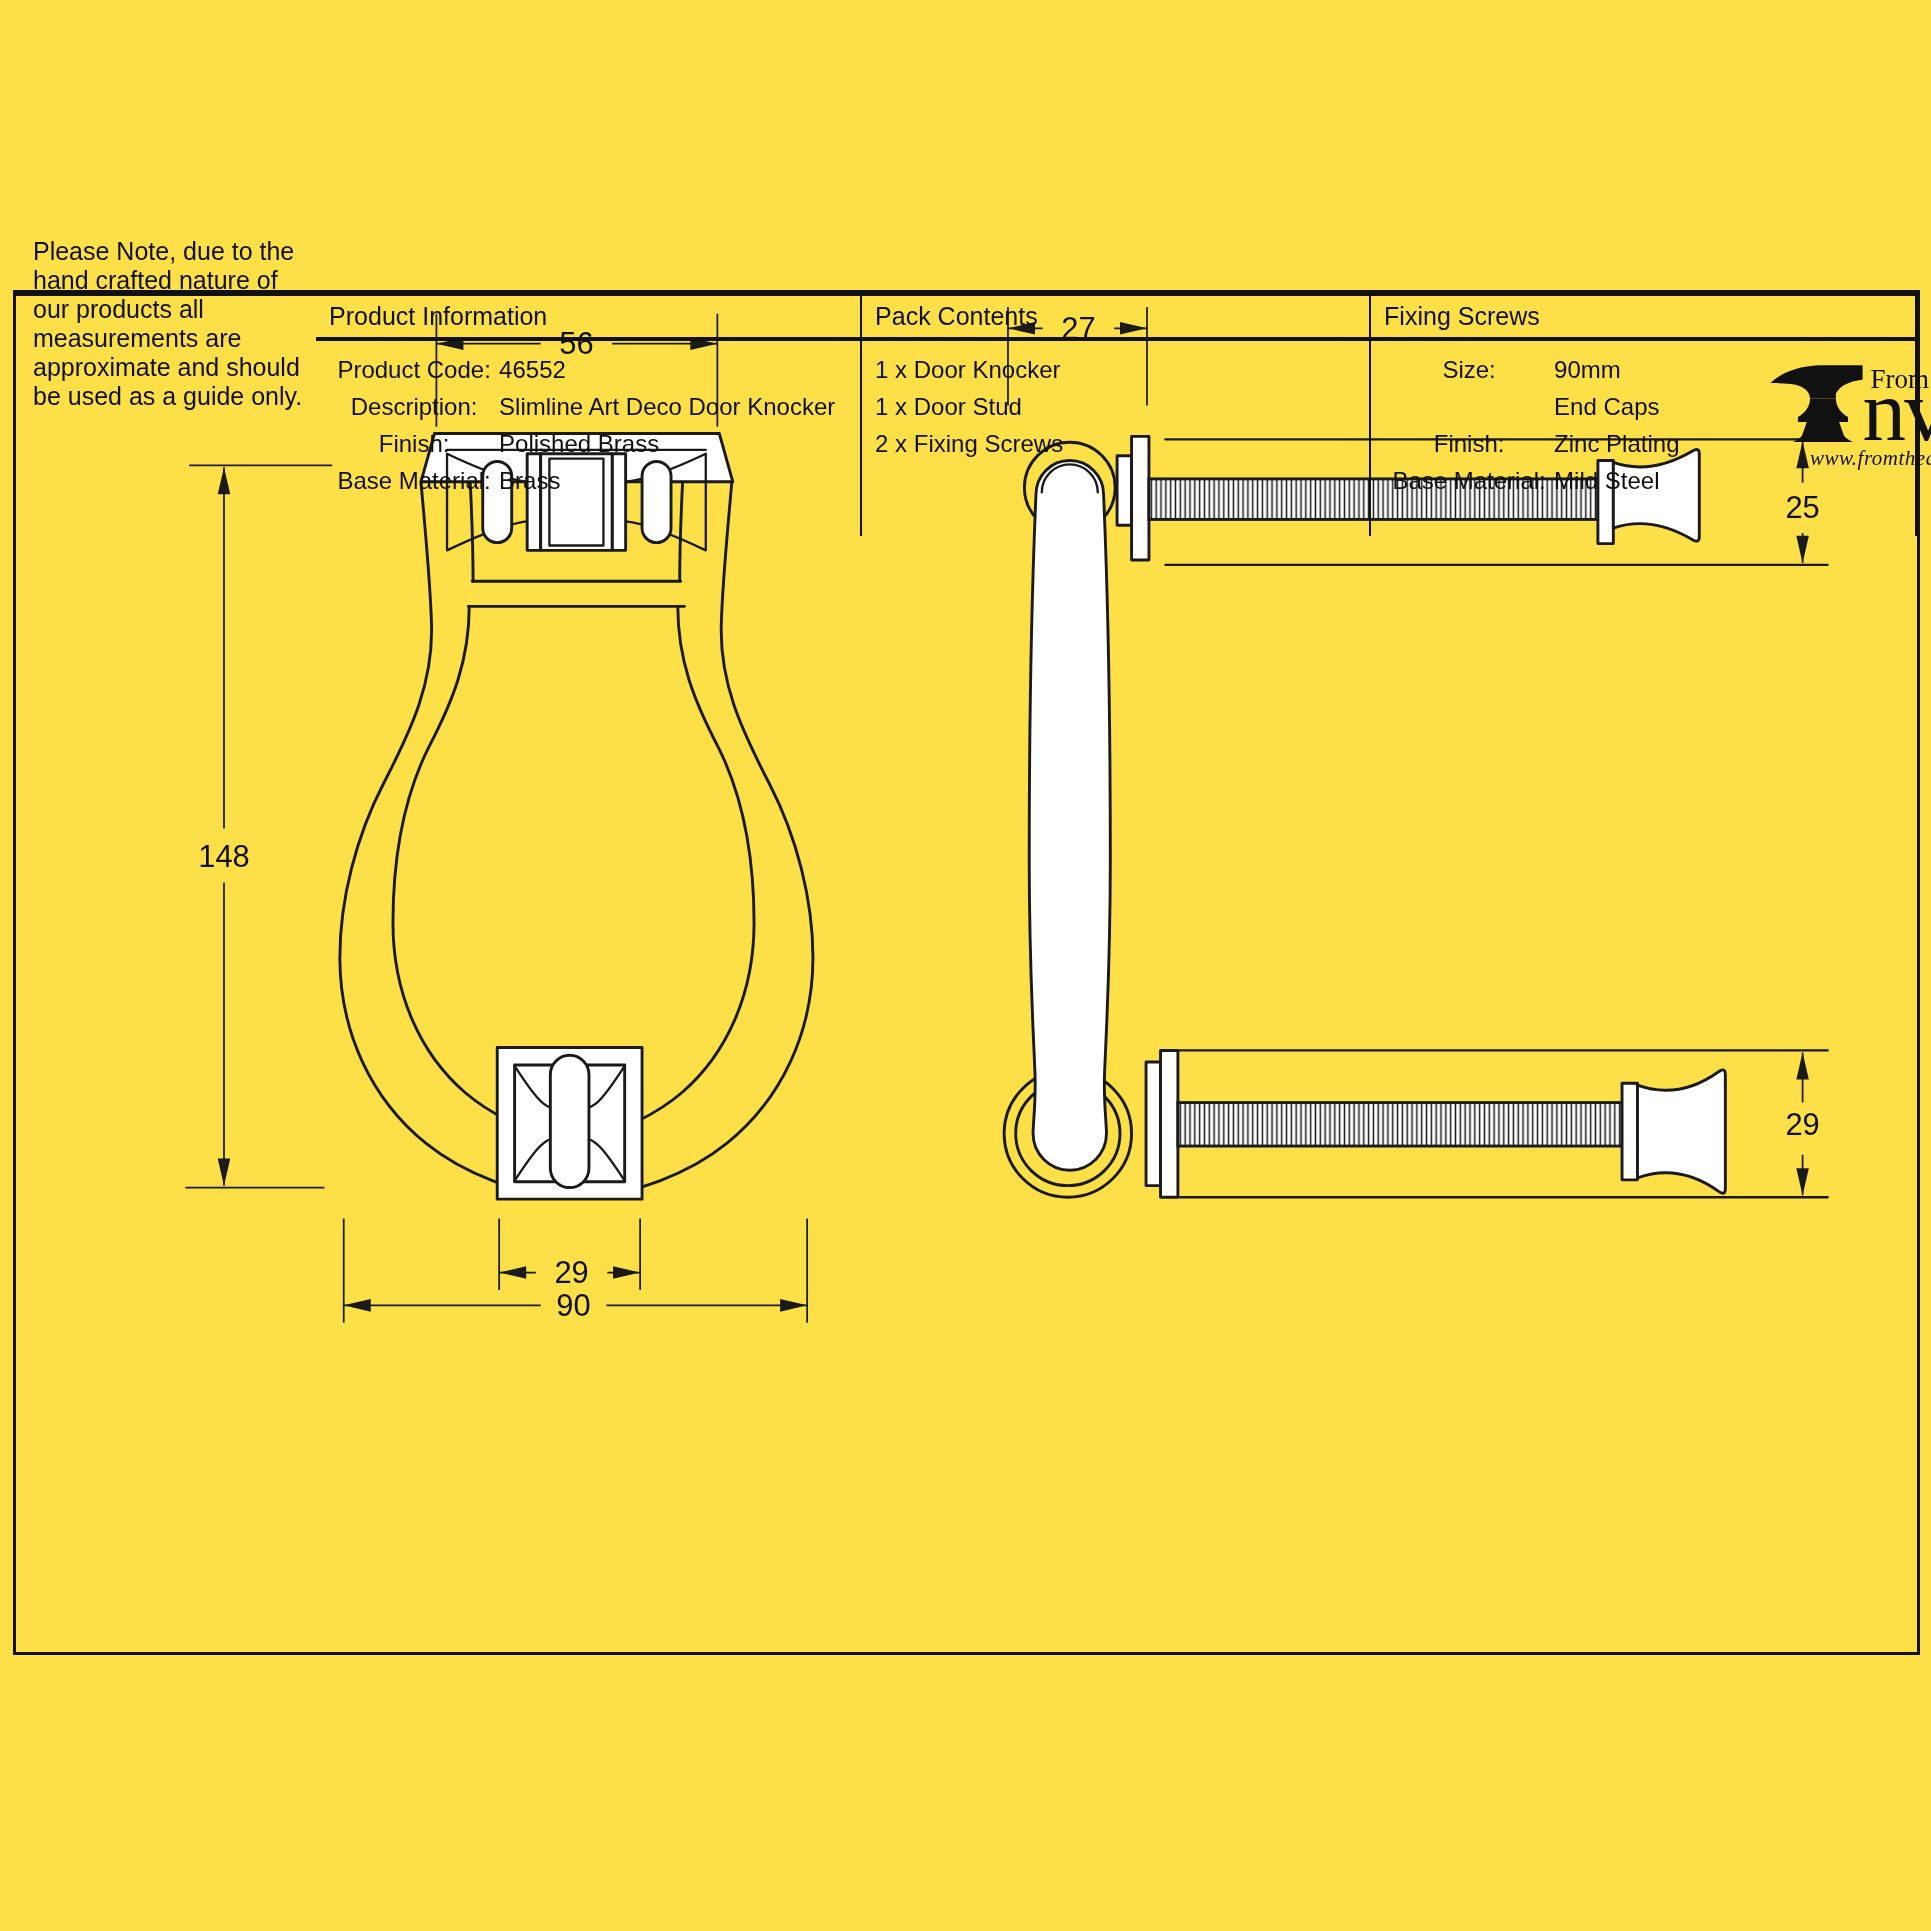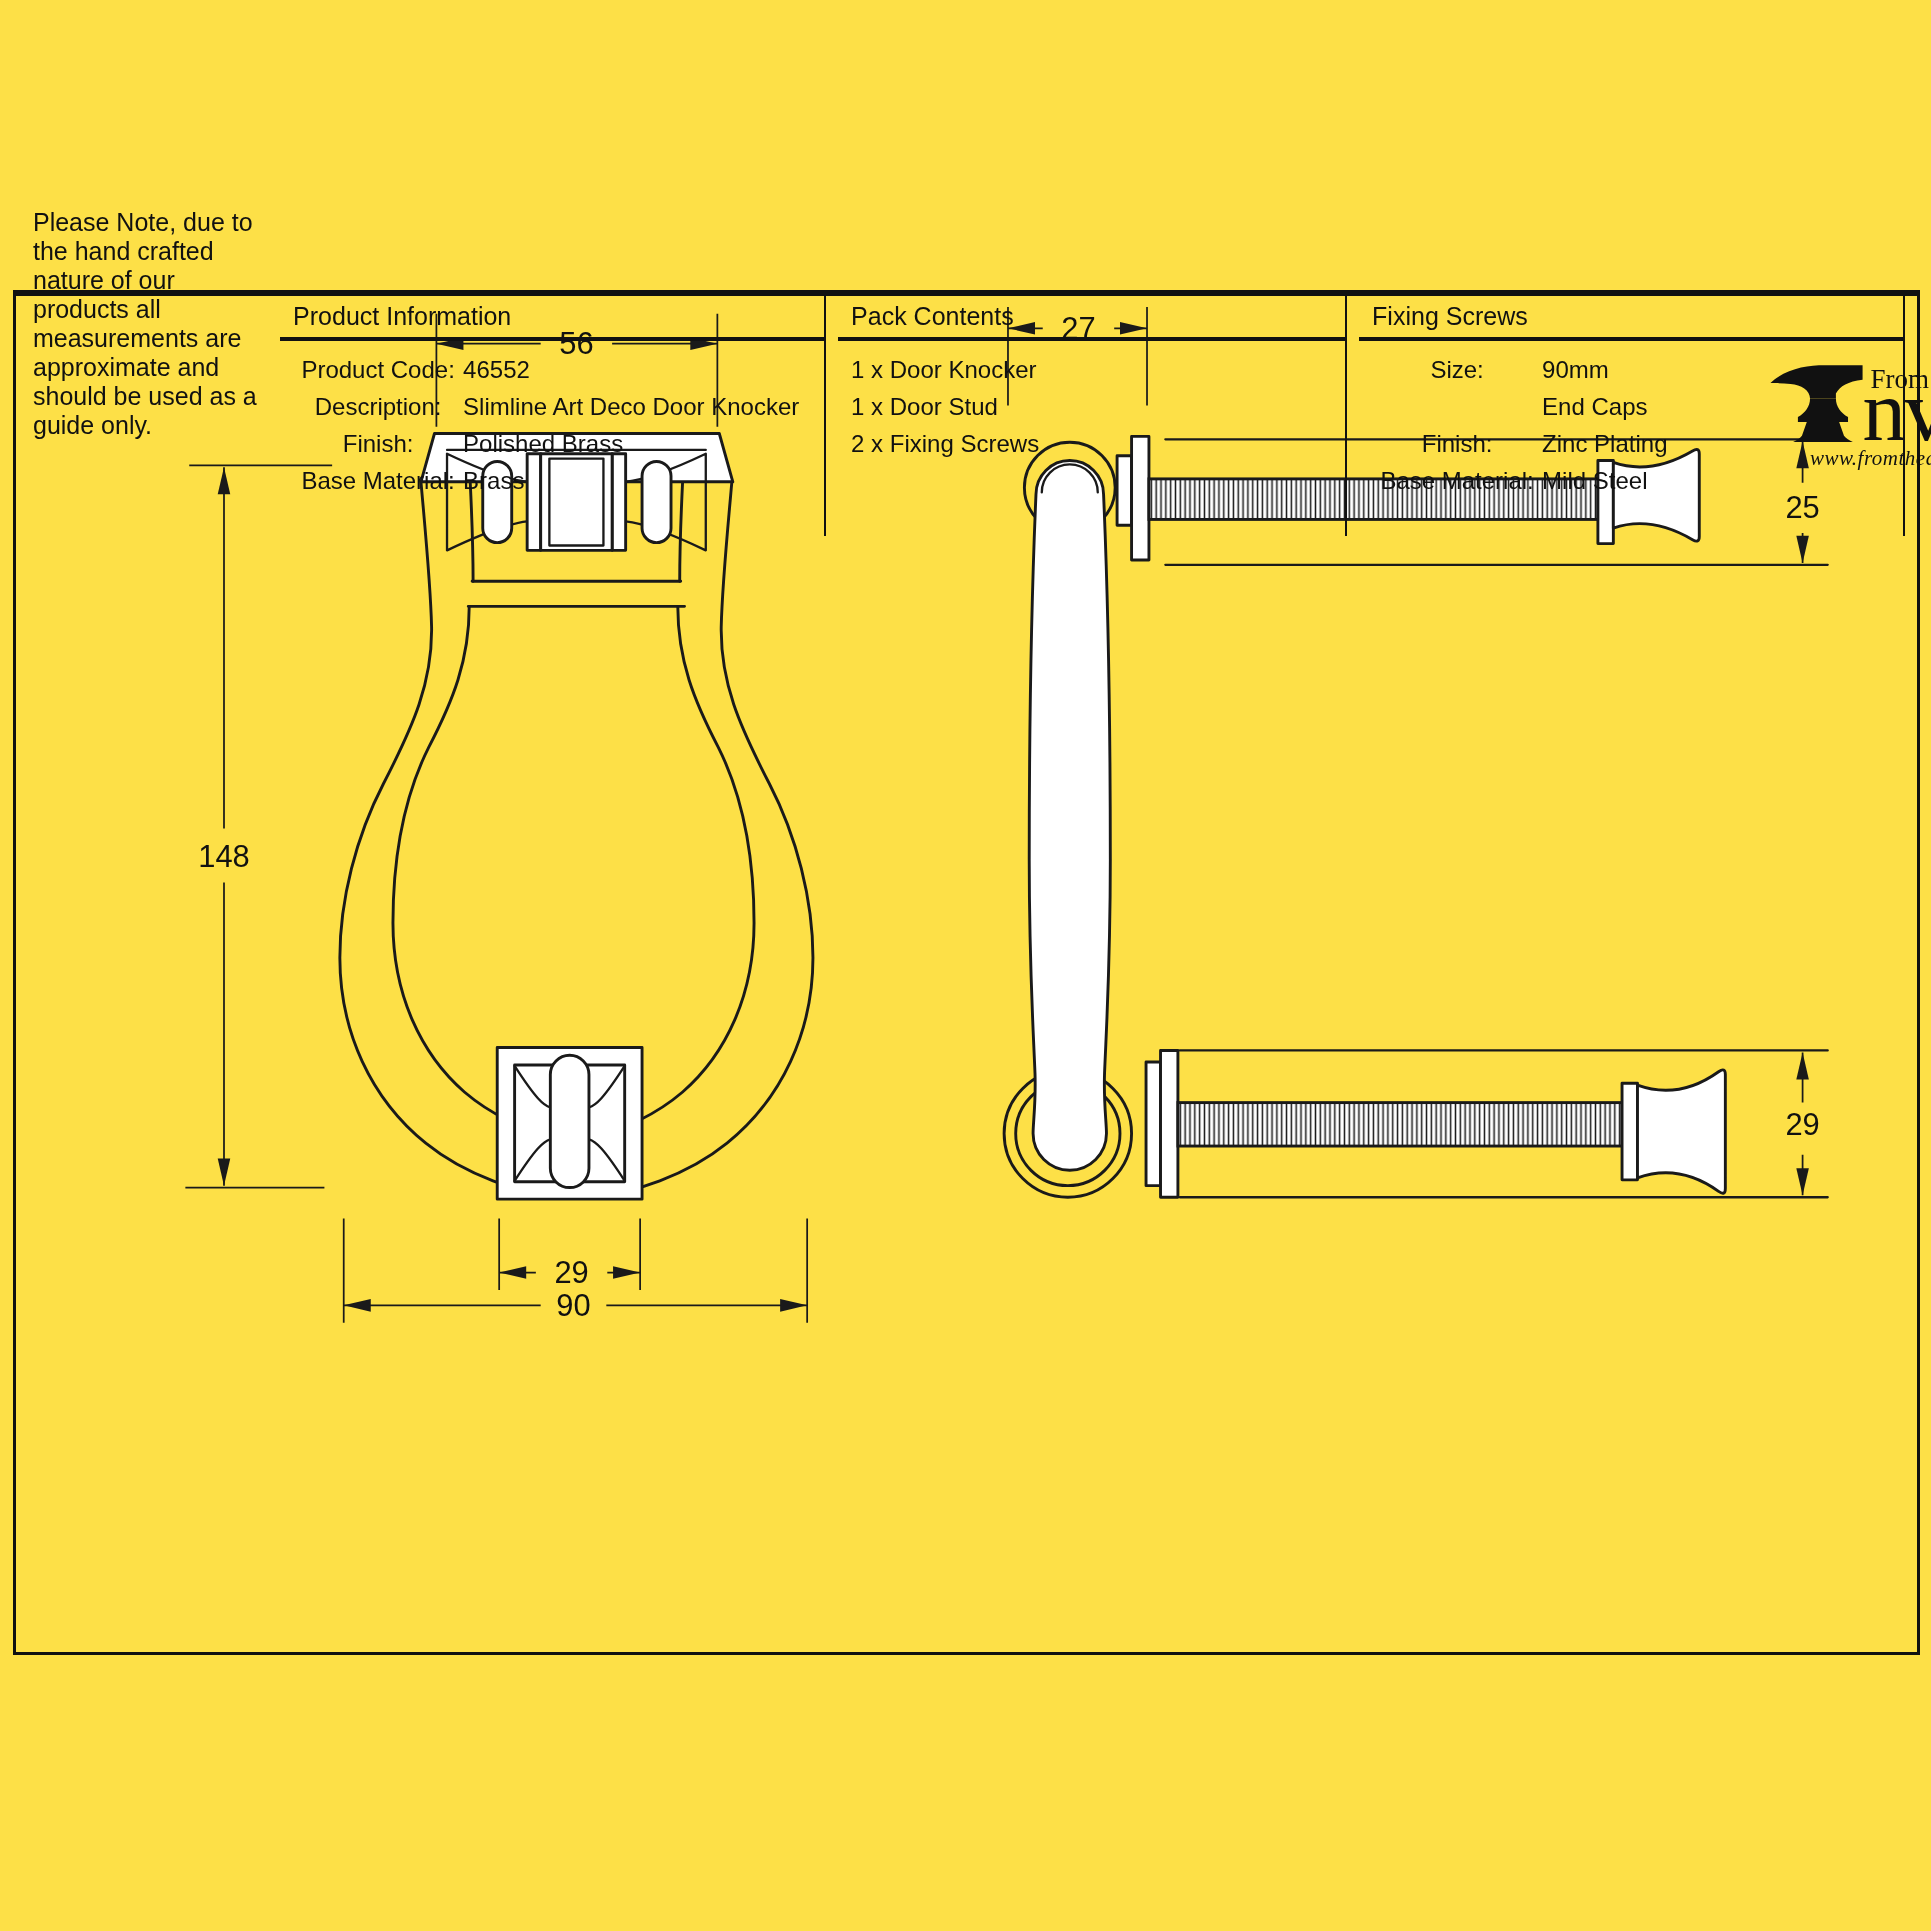--- a/index.html
+++ b/index.html
@@ -12,21 +12,21 @@
   .dim{fill:none;stroke:#1a1a1a;stroke-width:1.8;}
   .ar{fill:#1a1a1a;stroke:none;}
   .dtxt{font-family:"Liberation Sans",sans-serif;font-size:32px;fill:#111;text-anchor:middle;}
 
   .frame{position:absolute;left:12.6px;top:290px;width:1907px;height:1365px;
          border:3.9px solid #111;box-sizing:border-box;display:flex;flex-direction:row;}
   .draw-space{flex:1;}
   .note-row{border-top:3.9px solid #111;height:56px;display:flex;align-items:center;
             padding-left:17.4px;font-size:25px;}
   .spec-table{border-top:3.9px solid #111;height:243px;display:flex;box-sizing:border-box;}
-  .col{box-sizing:border-box;margin-left:12px;}
+  .col{box-sizing:border-box;}
   .col1{width:546px;border-right:2.9px solid #111;}
   .col2{width:509px;border-right:2.9px solid #111;}
   .col3{width:546px;border-right:2.9px solid #111;}
   .col4{flex:1;position:relative;}
   .col-header{height:41px;line-height:41px;padding-left:13.5px;font-size:25px;
               border-bottom:4.8px solid #111;}
   .col-body{padding:9.7px 0 0 13.5px;font-size:24px;line-height:37px;}
   .kv{display:flex;text-align:center;}
   .kv .k{width:170px;flex:none;}
   .li{display:block;}

